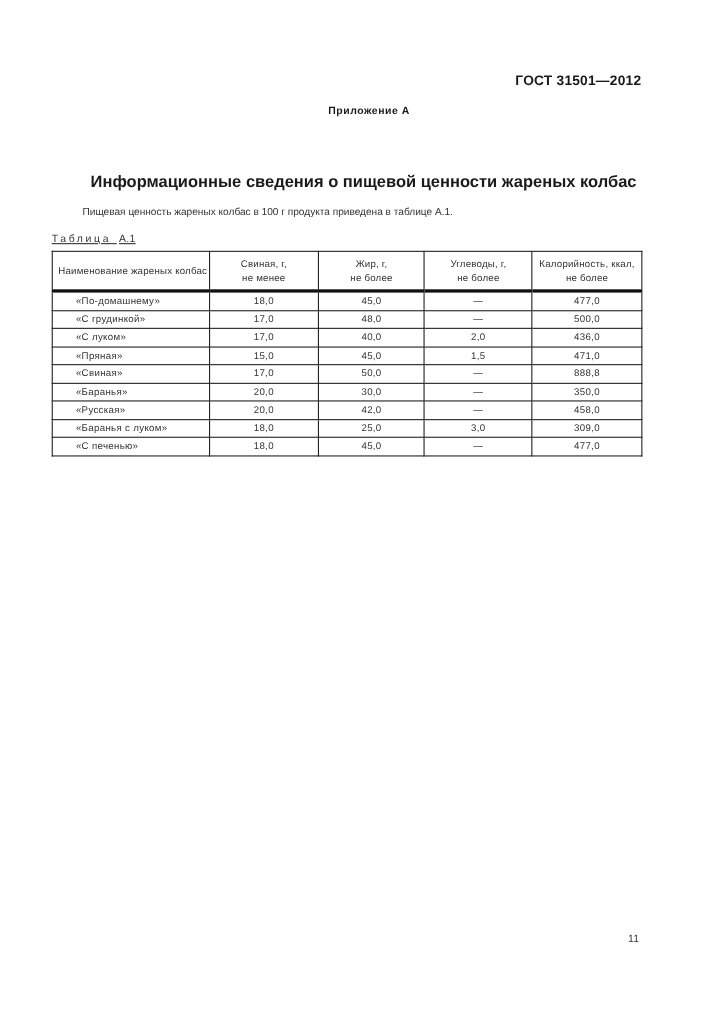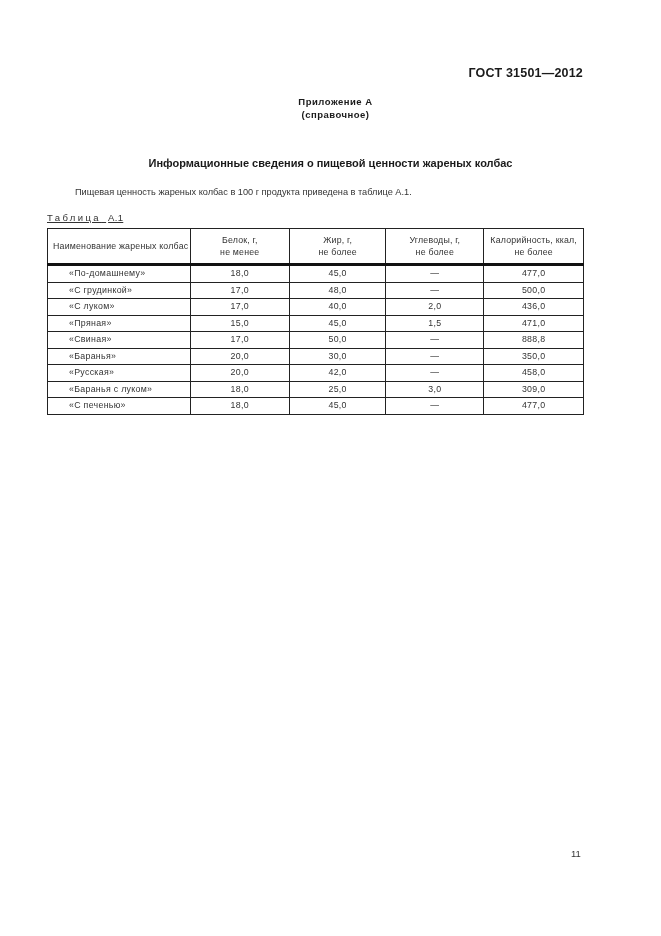--- a/index.html
+++ b/index.html
@@ -1,21 +1,21 @@
 <!DOCTYPE html>
 <html><head>
 <meta charset="utf-8">
 <style>
   html, body { margin: 0; padding: 0; background: #ffffff; }
   body { width: 661px; height: 936px; position: relative; overflow: hidden;
          font-family: "Liberation Sans", "DejaVu Sans", sans-serif; color: #1a1a1a; }
   .doc-code { position: absolute; top: 66px; right: 78px; font-size: 12.5px; font-weight: bold; letter-spacing: 0.2px; }
   .appendix { position: absolute; top: 95px; left: 0; width: 661px; text-align: center; font-size: 9.5px; font-weight: bold; line-height: 13px; letter-spacing: 0.5px; }
   .appendix div { padding-left: 10px; }
-  .section-title { position: absolute; top: 157px; left: 0; width: 661px; text-align: center; font-size: 11px; font-weight: bold; box-sizing: border-box; }
+  .section-title { position: absolute; top: 157px; left: 0; width: 661px; text-align: center; font-size: 15px; font-weight: bold; box-sizing: border-box; }
   .intro { position: absolute; top: 187px; left: 75px; font-size: 9.2px; color: #333; }
   .table-caption { position: absolute; top: 212px; left: 47px; font-size: 9.5px; letter-spacing: 2.4px; color: #333; text-decoration: underline; }
   .table-caption .num { letter-spacing: 0.3px; margin-left: 2px; }
   table.data { position: absolute; top: 228px; left: 47px; width: 537px; border-collapse: collapse; font-size: 8.8px; color: #333; }
   table.data th, table.data td { border: 1px solid #222; padding: 0; text-align: center; font-weight: normal; }
   table.data th { height: 34px; line-height: 12px; letter-spacing: 0.2px; }
   table.data thead tr { border-bottom: 3px solid #111; }
   table.data thead th { border-bottom: 3px solid #111; }
   table.data td { height: 15.5px; line-height: 15px; letter-spacing: 0.3px; }
   table.data td.name { text-align: left; padding-left: 21px; }
@@ -23,39 +23,38 @@
   .col-name { width: 139px; } .col-protein { width: 101px; } .col-fat { width: 98px; } .col-carbs { width: 99px; } .col-kcal { width: 100px; }
   .page-num { position: absolute; top: 848px; left: 571px; font-size: 9.5px; color: #333; }
 </style>
 </head>
 <body>
 
 <div class="doc-code">ГОСТ 31501—2012</div>
 
 <div class="appendix">
   <div>Приложение А</div>
-  <div>(справочное)</div>
 </div>
 
 <div class="section-title">Информационные сведения о пищевой ценности жареных колбас</div>
 <div class="intro">Пищевая ценность жареных колбас в 100 г продукта приведена в таблице А.1.</div>
 
 <div class="table-caption">
   <span>Таблица</span>
   <span class="num">А.1</span>
 </div>
 
 <table class="data">
   <thead>
     <tr>
       <th class="name col-name">
         <span>Наименование жареных колбас</span>
       </th>
       <th class="col-protein">
-        <div>Белок, г,</div>
+        <div>Свиная, г,</div>
         <div>не менее</div>
       </th>
       <th class="col-fat">
         <div>Жир, г,</div>
         <div>не более</div>
       </th>
       <th class="col-carbs">
         <div>Углеводы, г,</div>
         <div>не более</div>
       </th>

